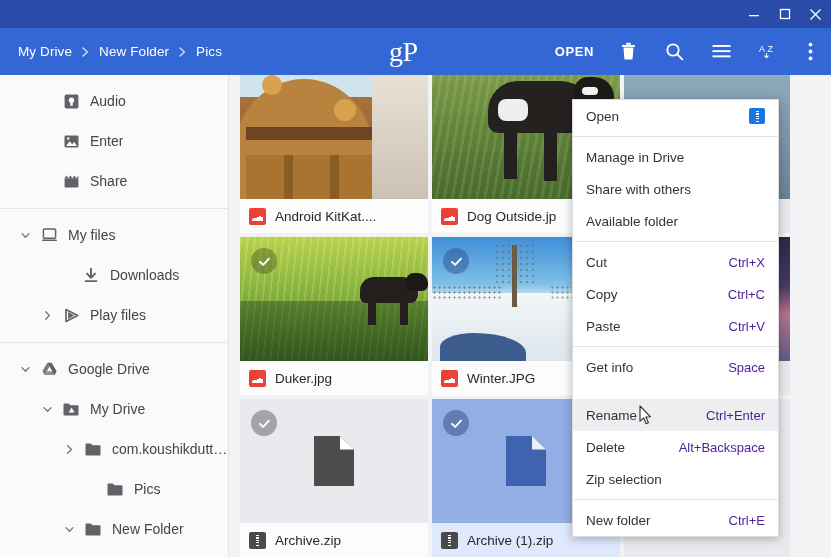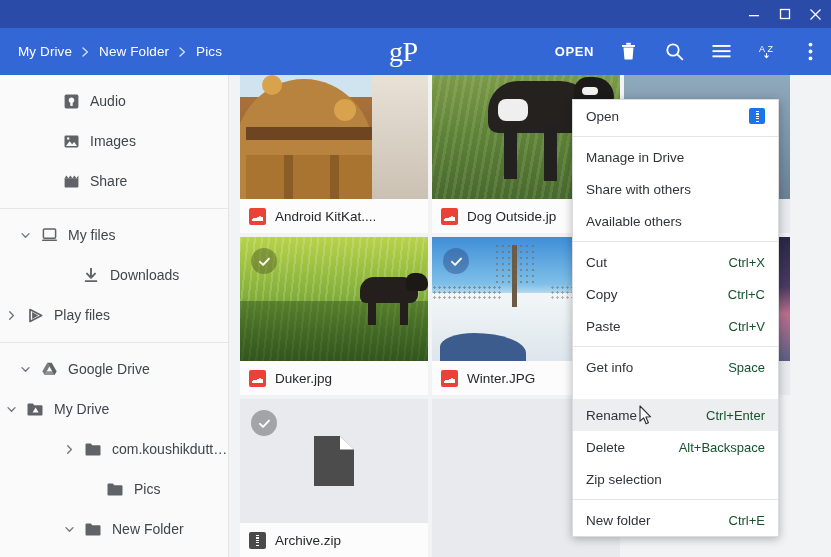--- a/index.html
+++ b/index.html
@@ -79,21 +79,21 @@
   .side-ico {
     width:26px; display:flex; align-items:center; justify-content:center;
     color:#5f6368; flex:0 0 26px;
   }
   .side-ico svg { display:block; }
   .side-label { padding-left:6px; white-space:nowrap; overflow:hidden; text-overflow:ellipsis; }
 
   
   .lvl0 { padding-left:14px; }
   .lvl0n { padding-left:36px; }
-  .lvl1 { }
+  .lvl1 { padding-left:36px; }
   .lvl1n { padding-left:56px; }
   .lvl2 { padding-left:58px; }
   .lvl2n { padding-left:80px; }
 
   
   .content {
     position:absolute; top:75px; left:229px; width:602px; height:482px;
     background:#f1f3f4; overflow:hidden;
   }
   .grid {
@@ -153,21 +153,21 @@
     background:#ffffff; border:1px solid #dadce0;
     box-shadow:0 2px 9px rgba(0,0,0,.28);
     z-index:50;
   }
   .mi {
     height:32px; display:flex; align-items:center; position:relative;
     padding:0 13px 0 13px; font-size:13.5px; color:#30333a;
   }
   .mi.hl { background:#eceef0;margin-top:16px; }
   .mi .label { flex:1; white-space:nowrap; }
-  .mi .accel { color:#14532d; font-size:13px; white-space:nowrap; padding-left:10px; }
+  .mi .accel { color:#4c1d95; font-size:13px; white-space:nowrap; padding-left:10px; }
   .mi-sep { height:1px; background:#e2e4e7; margin:4px 0; }
   .zip-badge {
     width:16px; height:16px; background:#1a73e8; border-radius:2px; position:relative;
   }
   .zip-badge::after {
     content:""; position:absolute; left:6.5px; top:2.5px; width:3px; height:11px;
     background:repeating-linear-gradient(#fff 0 1.2px, transparent 1.2px 2.4px);
   }
   .cursor {
     position:absolute; left:639px; top:405px; width:14px; height:20px; z-index:60;
@@ -279,21 +279,21 @@
         </div>
           <div class="side-row lvl0n">
           <span class="twisty"></span>
           <span class="side-ico">
               <svg width="15" height="13" viewBox="0 0 15 13">
                 <rect x="0.5" y="0.5" width="14" height="12" rx="1.4" fill="#5f6368"></rect>
                 <path d="M2 11 L5.6 6.3 L8.1 9.3 L10.2 7 L13 11 Z" fill="#fafafa"></path>
                 <circle cx="4.2" cy="3.6" r="1.25" fill="#fafafa"></circle>
               </svg>
             </span>
-          <span class="side-label">Images</span>
+          <span class="side-label">Enter</span>
         </div>
           <div class="side-row lvl0n">
           <span class="twisty"></span>
           <span class="side-ico">
               <svg width="15" height="13" viewBox="0 0 15 13">
                 <path d="M0.6 3.2 h13.8 v8.4 a1 1 0 0 1 -1 1 h-11.8 a1 1 0 0 1 -1 -1 z" fill="#5f6368"></path>
                 <path d="M0.6 3.2 L2.4 0.6 L4.4 3.2 L6.4 0.6 L8.4 3.2 L10.4 0.6 L12.4 3.2 L14.4 0.6 L14.4 3.2 Z" fill="#5f6368"></path>
               </svg>
             </span>
           <span class="side-label">Share</span>
@@ -513,20 +513,37 @@
         <div class="check on-grey">
            <svg width="15" height="15" viewBox="0 0 15 15">
               <path d="M3 7.8 L6.1 10.9 L12 4.6" stroke="#ffffff" stroke-width="1.9" fill="none" stroke-linecap="round" stroke-linejoin="round"></path>
             </svg>
          </div>
         <div class="namebar">
            <span class="ftype zip"></span>
            <span class="fname">Archive.zip</span>
          </div>
       </div>
+        <div class="tile selected">
+        <div class="thumb">
+            <svg class="doc-icon" viewBox="0 0 44 54">
+        <path d="M2 2 h26 l14 13.6 v36.4 h-40 z" fill="#3f63ae"></path>
+        <path d="M28 2 v13.6 h14 z" fill="#eaf0fb"></path>
+      </svg>
+          </div>
+        <div class="check on-sel">
+           <svg width="15" height="15" viewBox="0 0 15 15">
+              <path d="M3 7.8 L6.1 10.9 L12 4.6" stroke="#ffffff" stroke-width="1.9" fill="none" stroke-linecap="round" stroke-linejoin="round"></path>
+            </svg>
+         </div>
+        <div class="namebar">
+           <span class="ftype zip"></span>
+           <span class="fname">Archive (1).zip</span>
+         </div>
+      </div>
         <div class="tile">
         <div class="thumb">
             <div class="sky" style="background:#e8eaed"></div>
           </div>
 
       </div>
       </div>
   </div>
   <div class="scrollcol"></div>
 
@@ -538,21 +555,21 @@
       <div class="mi-sep"></div>
       <div class="mi">
           <span class="label">Manage in Drive</span>
 
         </div>
       <div class="mi">
           <span class="label">Share with others</span>
 
         </div>
       <div class="mi">
-          <span class="label">Available others</span>
+          <span class="label">Available folder</span>
 
         </div>
       <div class="mi-sep"></div>
       <div class="mi">
           <span class="label">Cut</span>
           <span class="accel">Ctrl+X</span>
         </div>
       <div class="mi">
           <span class="label">Copy</span>
           <span class="accel">Ctrl+C</span>

